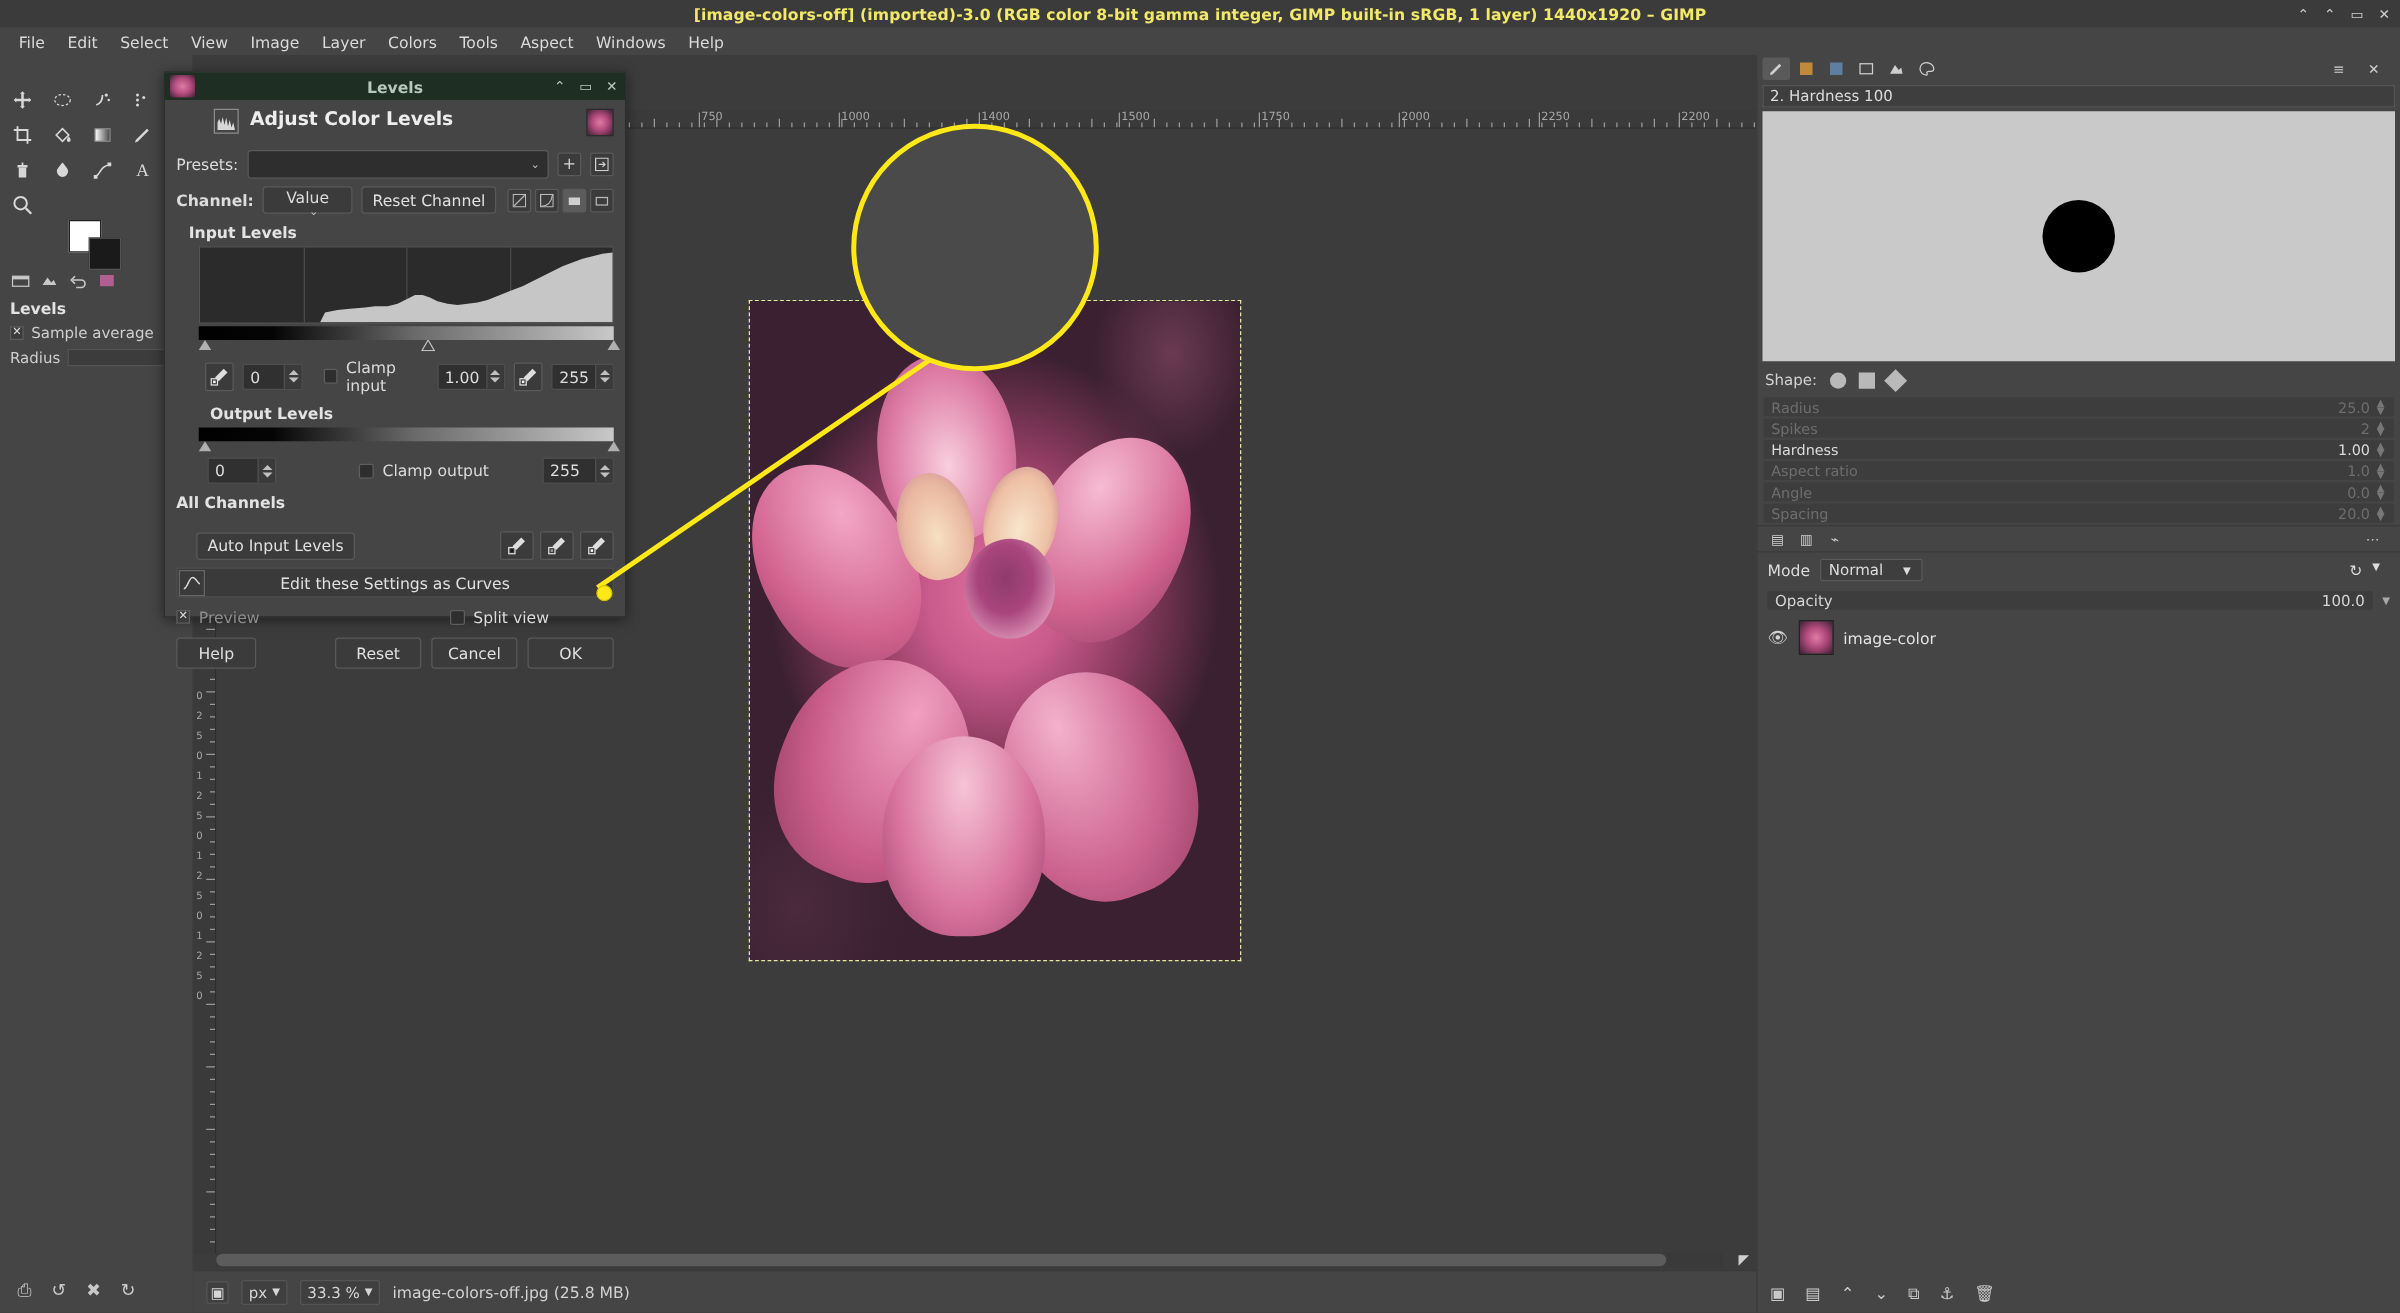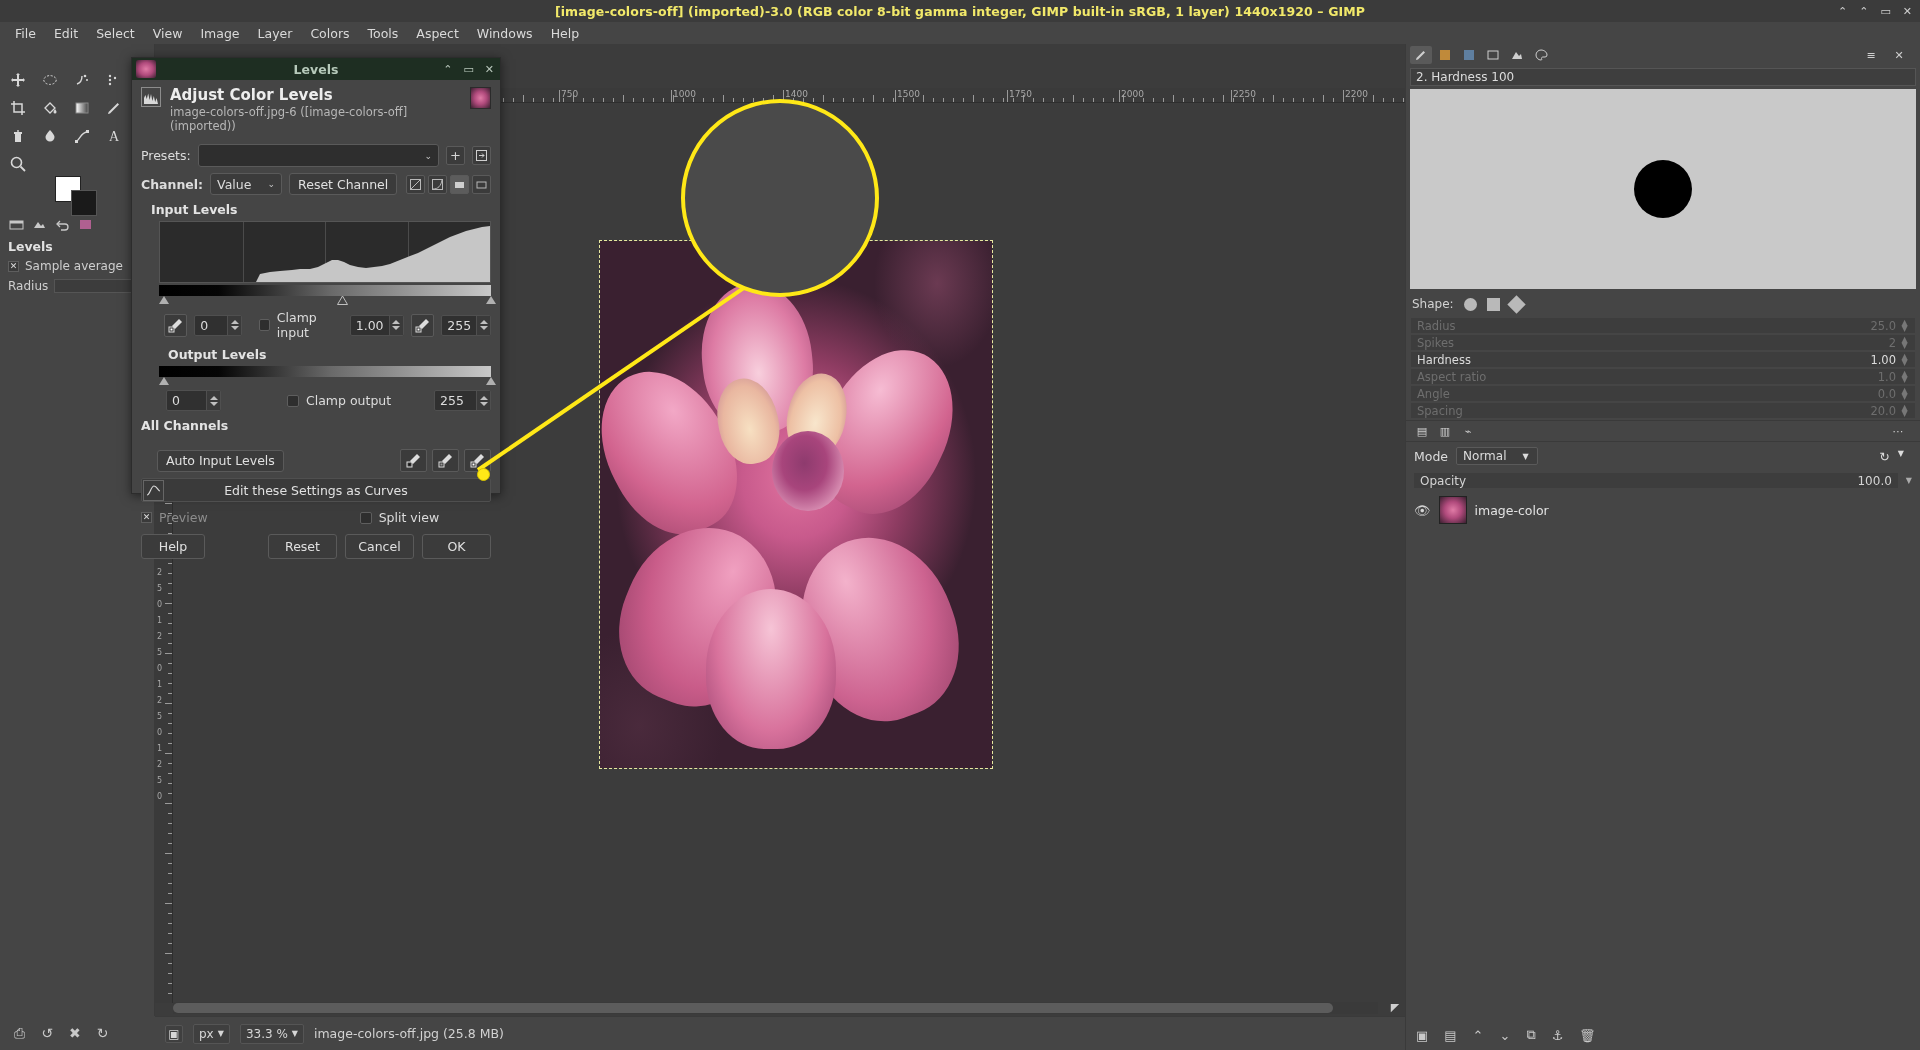--- a/index.html
+++ b/index.html
@@ -137,21 +137,21 @@
   
   .dlg { position:absolute; left:131px; top:57px; width:370px; height:437px;
          background:#454545; border:1px solid #2c2c2c; box-shadow:0 2px 10px rgba(0,0,0,.5);}
   .dlg-tb { height:22px; background:#1e2e22; display:flex; align-items:center; position:relative;}
   .dlg-tb .ic { width:20px; height:18px; margin-left:4px; background:
        radial-gradient(ellipse at 50% 50%, #e07ba6 0%, #b04a7c 50%, #3a2030 100%); border-radius:2px;}
   .dlg-tb .tt { position:absolute; left:0; right:0; text-align:center; font-size:12.5px; color:#b6c9ba; font-weight:bold;}
   .dlg-tb .btns { position:absolute; right:6px; display:flex; gap:11px; align-items:center; }
   .dlg-tb .btns span { font-size:11px; color:#b9c7bc; cursor:pointer; line-height:1;}
 
-  .dlg-head { display:flex; gap:9px; padding:7px 9px 5px 9px; align-items:flex-start;}
+  .dlg-head { display:flex; gap:9px; padding:7px 9px 5px 9px; align-items:flex-start;margin-left:30px;}
   .dlg-head .hico { width:20px; height:20px; border:1px solid #8c8c8c; display:flex; align-items:flex-end;
                     justify-content:center; padding-bottom:1px; background:#454545; flex:none;}
   .dlg-head .hico svg { display:block; }
   .dlg-head h1 { font-size:15px; font-weight:bold; color:#ededed; line-height:16px;}
   .dlg-head .sub { font-size:11.5px; color:#b7b7b7; margin-top:2px;}
   .dlg-head .thumb2 { margin-left:auto; width:22px; height:22px; background:
       radial-gradient(ellipse at 50% 50%, #e07ba6 0%, #b04a7c 45%, #3a2030 100%); border:1px solid #2b2b2b;}
 
   .row { display:flex; align-items:center; gap:7px; padding:0 9px; margin-top:6px;}
   .lbl { font-size:12.5px; color:#dcdcdc;}
@@ -814,21 +814,20 @@
     </div>
 
     <div class="dlg-head">
       <div class="hico">
         <svg width="16" height="14" viewBox="0 0 16 14">
             <path d="M1 13V7l1.4-3L3.8 8l1.4-5.5L6.6 9 8 3l1.4 7L10.8 5l1.4 6L13.6 7 15 13z" fill="#d8d8d8"></path>
           </svg>
       </div>
       <div>
         <h1>Adjust Color Levels</h1>
-        <div class="sub">image-colors-off.jpg-6 ([image-colors-off] (imported))</div>
       </div>
       <div class="thumb2"></div>
     </div>
 
     <div class="row">
       <span class="lbl">Presets:</span>
       <span class="combo" style="flex:1;height:23px;background:#2e2e2e;">
         <span class="cv"></span>
         <span class="ch">⌄</span>
       </span>
@@ -836,21 +835,21 @@
       <span class="iconbtn">
           <svg width="11" height="11" viewBox="0 0 11 11">
             <rect x="0.5" y="0.5" width="10" height="10" fill="none" stroke="#cfcfcf"></rect>
             <path d="M3 5.5h5M6 3.5l2 2-2 2" stroke="#cfcfcf" fill="none"></path>
           </svg>
         </span>
     </div>
 
     <div class="row">
       <span class="lbl b">Channel:</span>
-      <span class="combo" style="width:72px;">
+      <span class="combo" style="width:72px;flex-direction:column;">
         <span class="cv">Value</span>
         <span class="ch">⌄</span>
       </span>
       <span class="btn">Reset Channel</span>
       <span style="margin-left:auto;display:flex;gap:3px;">
         <span class="iconbtn">
             <svg width="11" height="11" viewBox="0 0 11 11">
               <rect x="0.5" y="0.5" width="10" height="10" fill="none" stroke="#b8b8b8"></rect>
               <path d="M1 10L10 1" stroke="#b8b8b8"></path>
             </svg>

